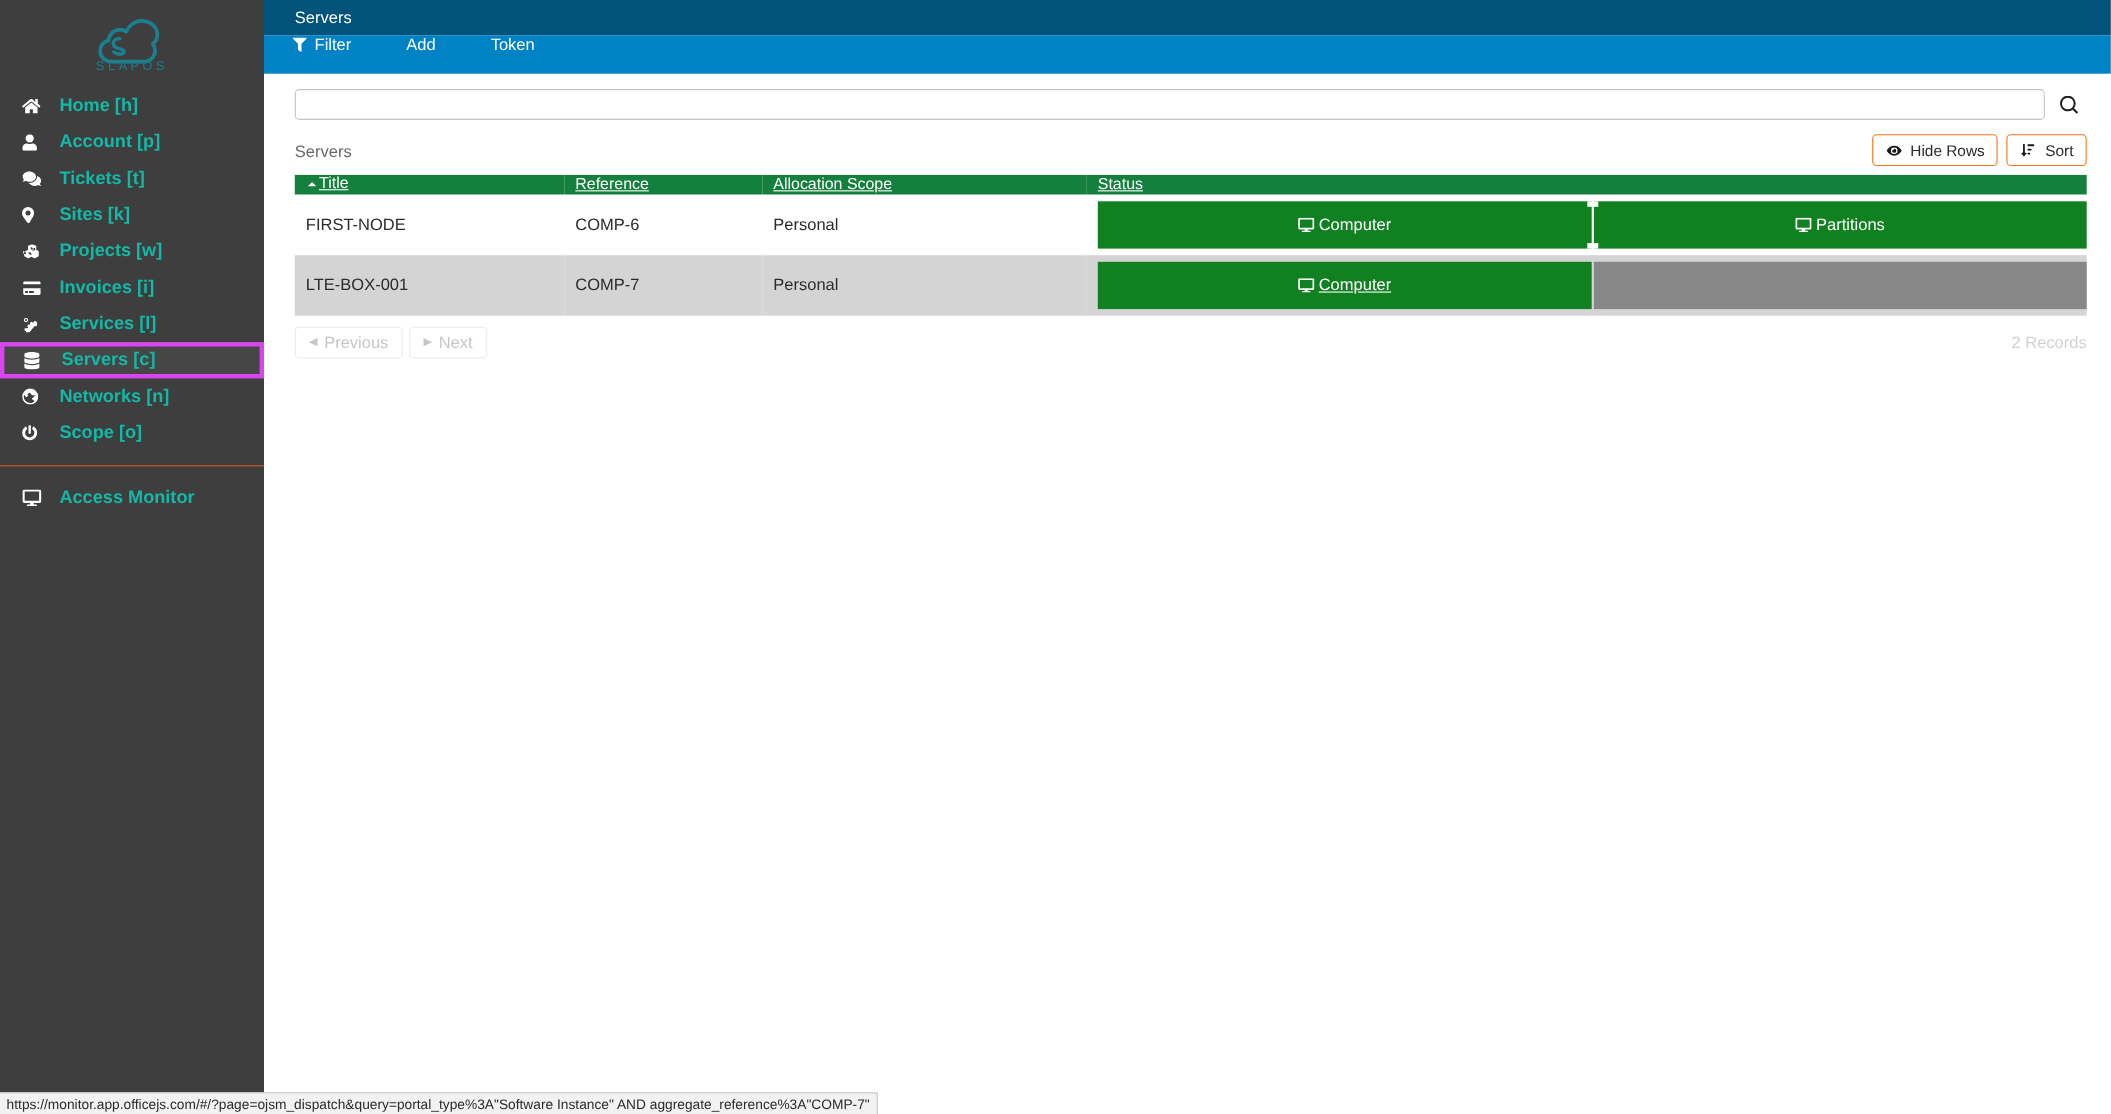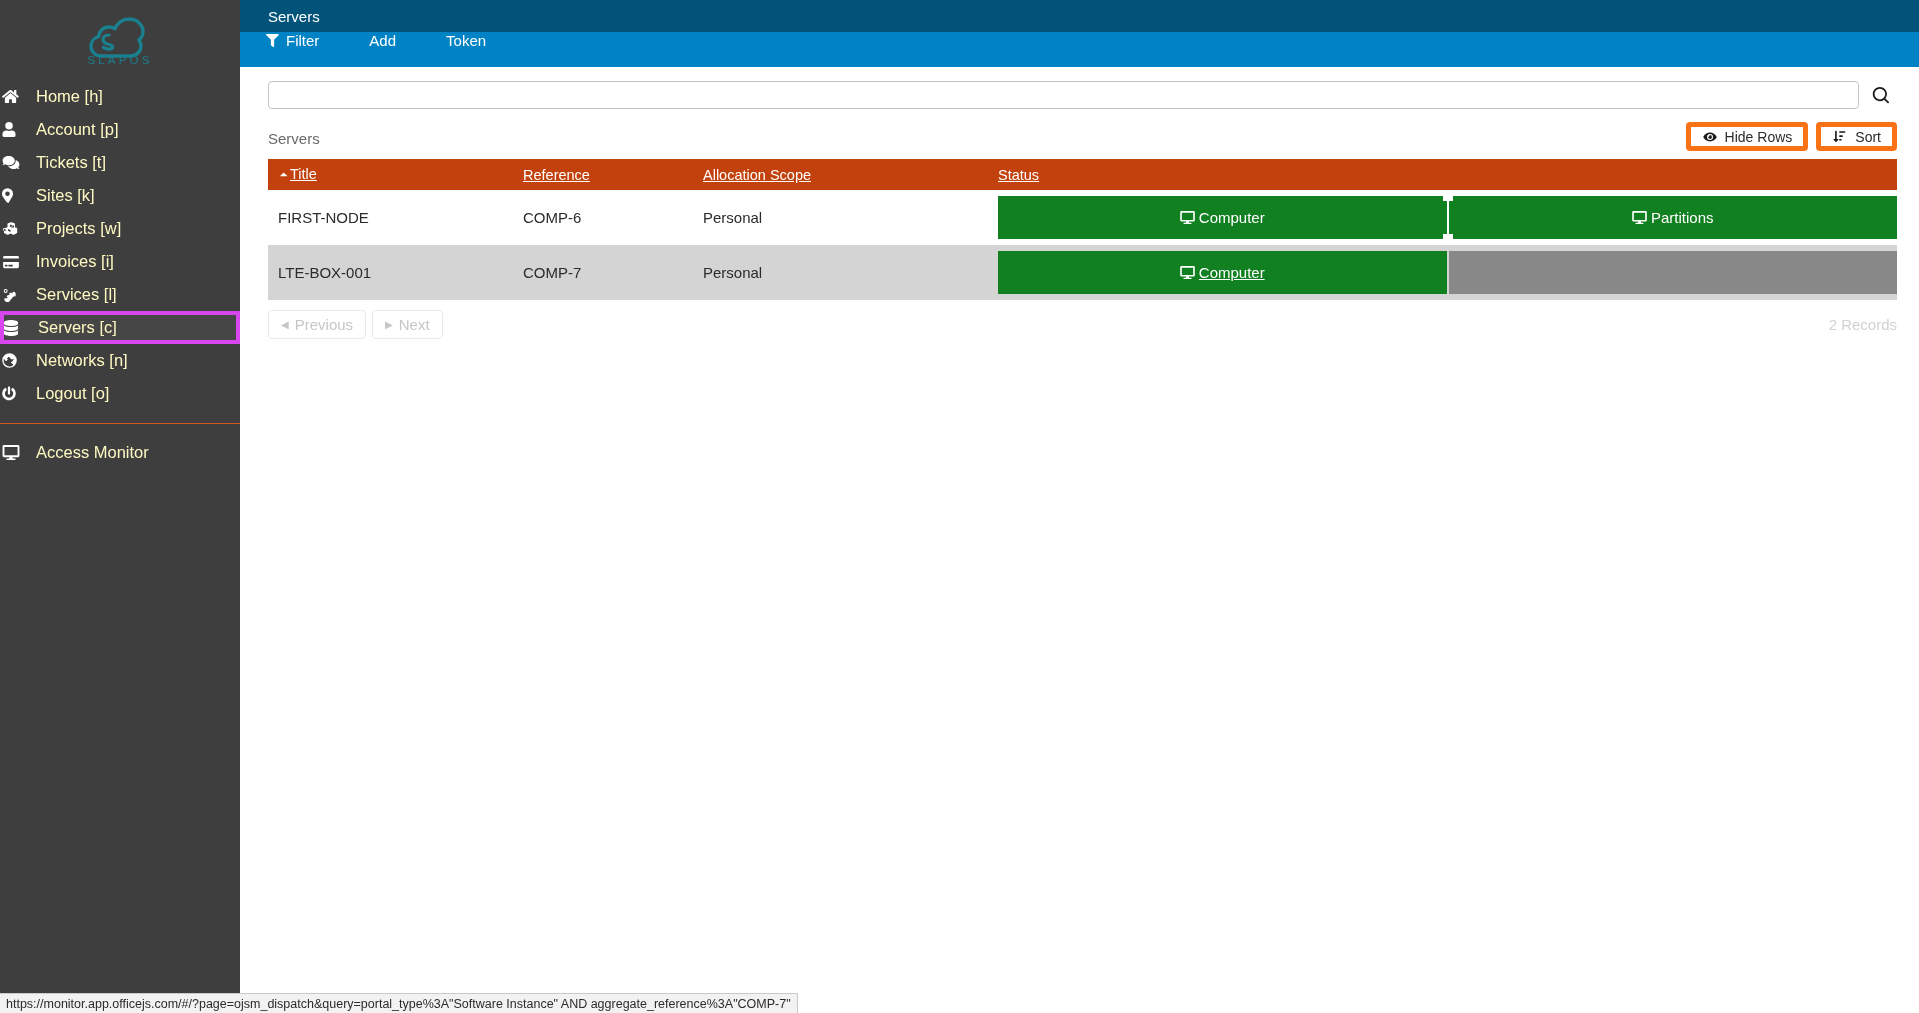--- a/index.html
+++ b/index.html
@@ -23,24 +23,26 @@
   .logo-wrap {
     height: 72px;
     display: flex; align-items: center; justify-content: center;
     padding-top: 4px;
   }
   .logo { display:block; }
   .nav { margin-top: 8px; }
   .nav-item {
     display: flex; align-items: center;
     height: 33px;
-    color: #fef9c3;
+    padding-left: 18px;
+    color: #14b8a6;
     font-size: 16.5px;
     cursor: pointer;
     border: 2px solid transparent;
+    font-weight: bold;
   }
   .nav-item.selected {
     border: 4px solid #d946ef;
     background: #464646;
   }
   .nav-icon {
     width: 26px; flex: 0 0 26px;
     display: inline-flex; align-items: center; justify-content: flex-start;
     color: #ffffff;
     margin-right: 8px;
@@ -108,35 +110,35 @@
     padding: 11px 22px 0 28px;
     height: 42px;
   }
   .caption { font-size: 15px; color: #6a6a6a; padding-bottom: 4px; }
   .caption-actions { display: flex; gap: 8px; }
   .btn-light {
     display: inline-flex; align-items: center;
     height: 29px;
     padding: 0 11px;
     background: #ffffff;
-    border: 5px solid #f97316;
+    border: 1px solid #f97316;
     border-radius: 4px;
     color: #2b2b2b;
     font-size: 14px;
     cursor: pointer;
     white-space: nowrap;
     font-family: "Liberation Sans", sans-serif;
   }
   .btn-light .bi { margin-right: 7px; display:inline-flex; }
   .btn-light .bi svg { display:block; fill:#1a1a1a; }
 
   
   .table-wrap { padding: 8px 22px 0 28px; }
   table.listbox { width: 100%; border-collapse: collapse; table-layout: fixed; }
-  table.listbox thead tr { background: #c2410c; height: 31px; }
+  table.listbox thead tr { background: #15803d; height: 18px; }
   table.listbox thead th {
     text-align: left;
     font-weight: normal;
     font-size: 14.5px;
     color: #ffffff;
     padding: 0 0 0 10px;
     vertical-align: middle;
   }
   th .th-link {
     color: #ffffff; text-decoration: underline; cursor: pointer;
@@ -319,21 +321,21 @@
         </span>
         <span class="nav-label">Networks [n]</span>
       </div>
 
       <div class="nav-item">
         <span class="nav-icon">
           <svg width="14" height="15" viewBox="0 0 512 512">
               <path d="M400 54.1c63 45 104 118.6 104 201.9 0 136.8-110.8 247.7-247.5 248C120 504.3 8.2 393 8 256.4 7.9 173.1 48.9 99.3 111.8 54.2a24 24 0 0 1 34.7 7.5l23.9 41.5a24 24 0 0 1-6 30.9A152 152 0 0 0 104 256c0 84 68 152 152 152s152-68 152-152c0-48.3-22.7-93.9-61-121.5a24 24 0 0 1-6-30.9l23.9-41.5a24 24 0 0 1 34.1-8zM296 264V24a24 24 0 0 0-24-24h-32a24 24 0 0 0-24 24v240a24 24 0 0 0 24 24h32a24 24 0 0 0 24-24z"></path>
             </svg>
         </span>
-        <span class="nav-label">Logout [o]</span>
+        <span class="nav-label">Scope [o]</span>
       </div>
 
       <div class="nav-sep"></div>
 
       <div class="nav-item">
         <span class="nav-icon">
           <svg width="18" height="15" viewBox="0 0 576 512">
               <path d="M528 0H48A48 48 0 0 0 0 48v320a48 48 0 0 0 48 48h192l-16 48h-72a24 24 0 0 0-24 24 24 24 0 0 0 24 24h272a24 24 0 0 0 24-24 24 24 0 0 0-24-24h-72l-16-48h192a48 48 0 0 0 48-48V48a48 48 0 0 0-48-48zm-16 352H64V64h448z"></path>
             </svg>
         </span>

